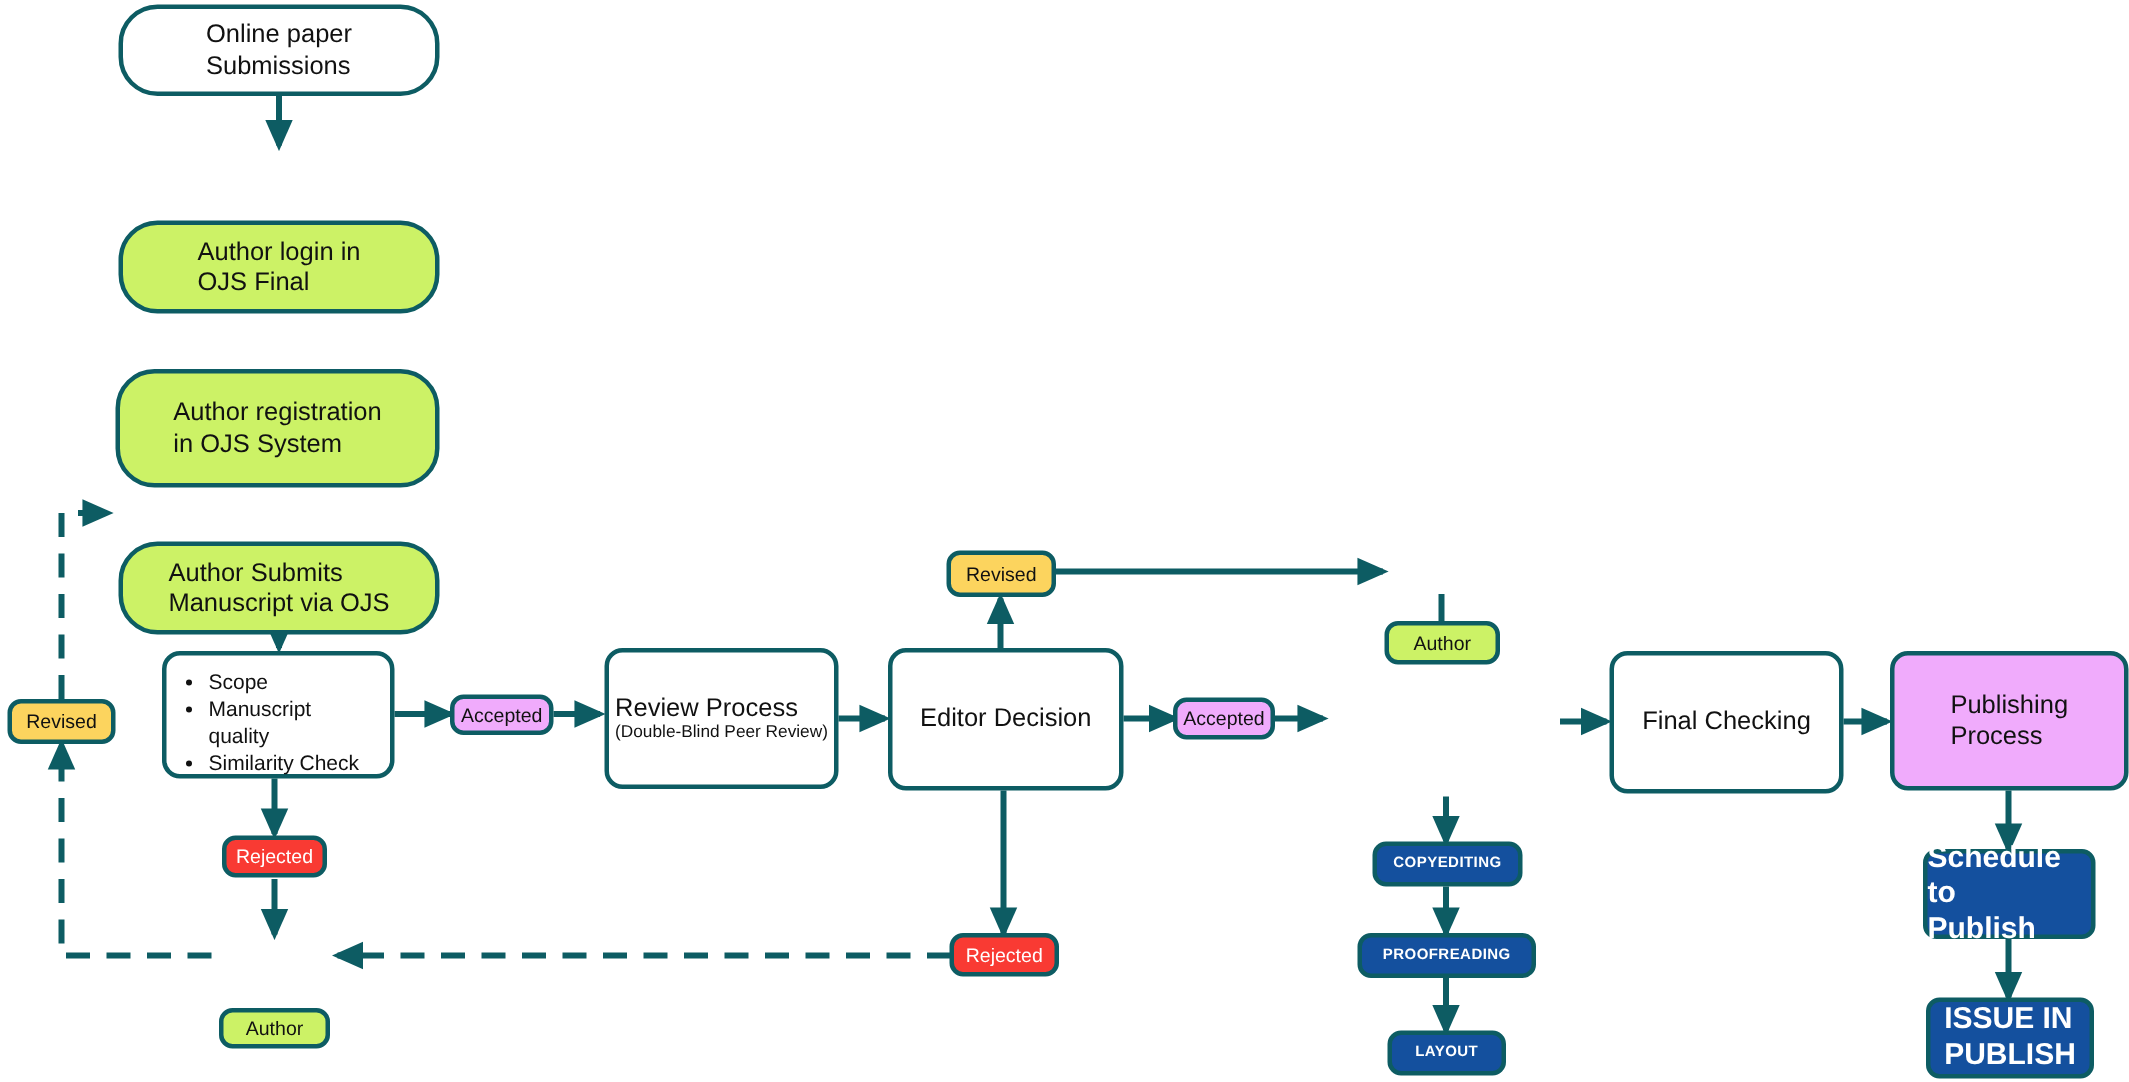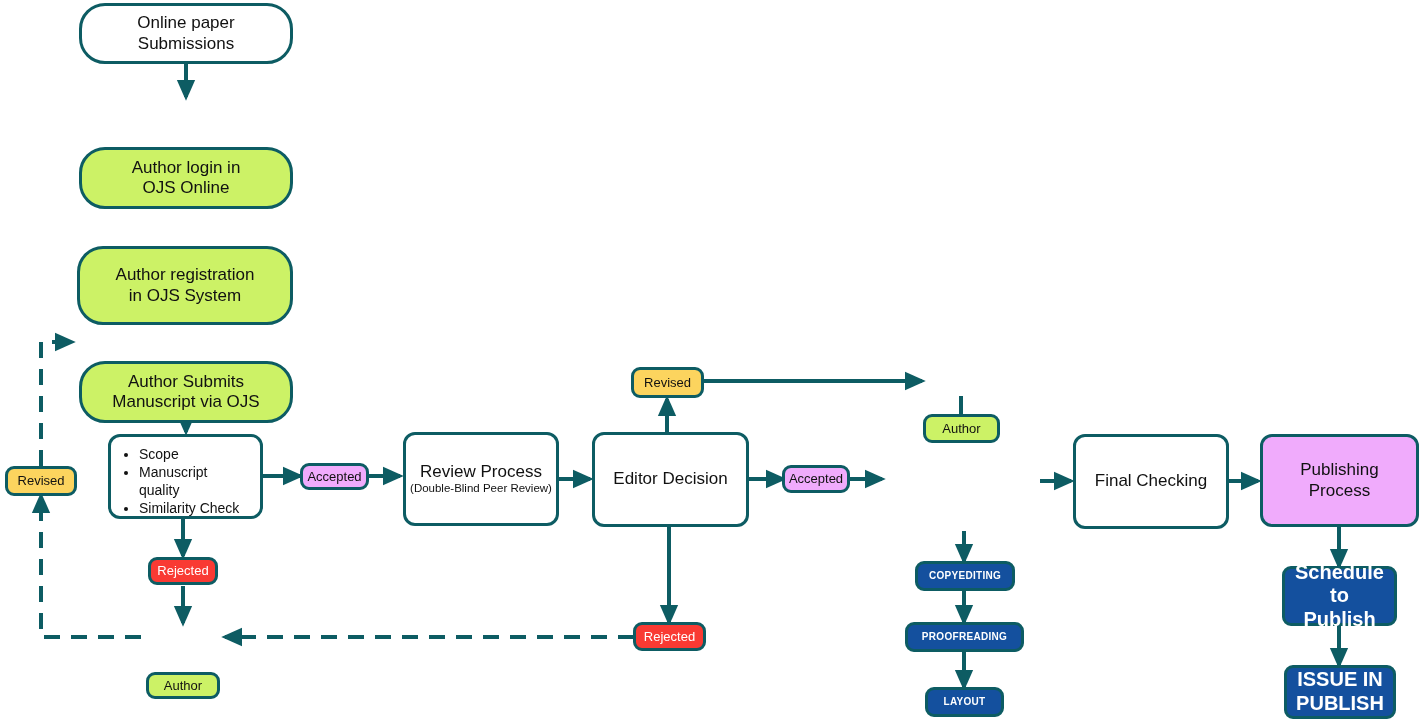--- a/index.html
+++ b/index.html
@@ -1,21 +1,21 @@
 <!DOCTYPE html>
 <html><head>
 <meta charset="utf-8">
 <style>
   html,body{margin:0;padding:0;background:#ffffff;}
   body{width:1419px;height:721px;overflow:hidden;
        font-family:"Liberation Sans","DejaVu Sans",sans-serif;}
   #stage{position:relative;width:1419px;height:721px;background:#fff;}
   svg#edges{position:absolute;left:0;top:0;width:1419px;height:721px;}
   .node{position:absolute;box-sizing:border-box;display:flex;
-        align-items:center;justify-content:center;text-align:center;
+        align-items:center;justify-content:center;text-align:left;
         border:3px solid #0d5c63;color:#111;line-height:1.18;}
   .rounded{border-radius:26px;}
   .pill{border-radius:9px;}
   .soft{border-radius:12px;}
   .n-white{background:#ffffff;}
   .n-ltgreen{background:#ccf266;margin-top:48px;}
   .n-green{background:#f0abfc;}
   .n-amber{background:#fcd45e;}
   .n-red{background:#f93a33;color:#ffffff;}
   .n-blue{background:#14509e;color:#ffffff;font-weight:bold;}
@@ -76,21 +76,21 @@
   <div class="node rounded n-white f17" style="left:79px;top:3px;width:214px;height:61px;">
     <div>
       <span class="ttl2">Online paper</span>
       <span class="ttl2">Submissions</span>
     </div>
   </div>
 
   <div class="node rounded n-ltgreen f17" style="left:79px;top:99px;width:214px;height:62px;">
     <div>
       <span class="ttl2">Author login in</span>
-      <span class="ttl2">OJS Online</span>
+      <span class="ttl2">OJS Final</span>
     </div>
   </div>
 
   <div class="node rounded n-ltgreen f17" style="left:77px;top:198px;width:216px;height:79px;">
     <div>
       <span class="ttl2">Author registration</span>
       <span class="ttl2">in OJS System</span>
     </div>
   </div>
 

